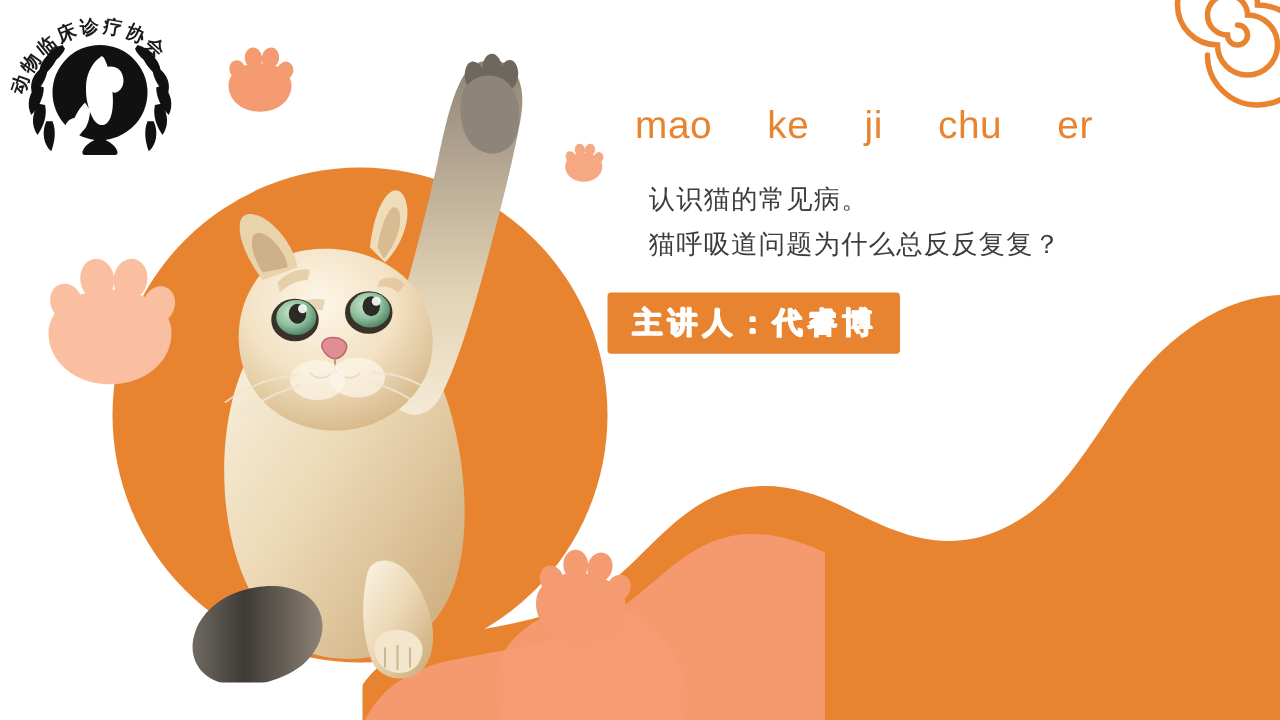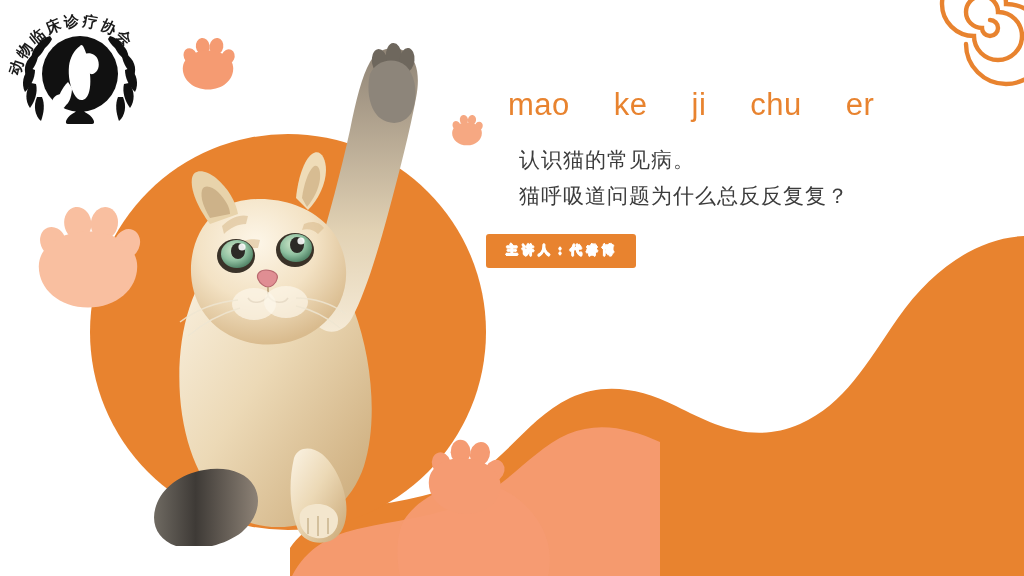--- a/index.html
+++ b/index.html
@@ -41,21 +41,21 @@
   #text-col {
     position: absolute;
     left: 486px;
     top: 84px;
     width: 520px;
   }
 
   #pinyin-row {
     display: flex;
     gap: 44px;
-    align-items: flex-end;
+    align-items: flex-start;
     color: #e8832f;
     font-size: 31px;
     letter-spacing: 0.5px;
     line-height: 1;
     padding-left: 22px;
     height: 36px;
   }
   .pinyin-syllable { white-space: nowrap; }
 
   #main-title {
@@ -82,21 +82,21 @@
     letter-spacing: 1px;
     margin-left: 33px;
   }
   .subtitle-line { white-space: nowrap; }
 
   #speaker-badge {
     margin-top: 20px;
     display: inline-block;
     background: #e8832f;
     color: #ffffff;
-    font-size: 12px;
+    font-size: 24px;
     font-weight: 700;
     letter-spacing: 4px;
     padding: 8px 18px 9px 20px;
     border-radius: 3px;
     white-space: nowrap;
     text-shadow:
       0.7px 0 0 #ffffff, -0.7px 0 0 #ffffff,
       0 0.7px 0 #ffffff, 0 -0.7px 0 #ffffff;
   }
 </style>

